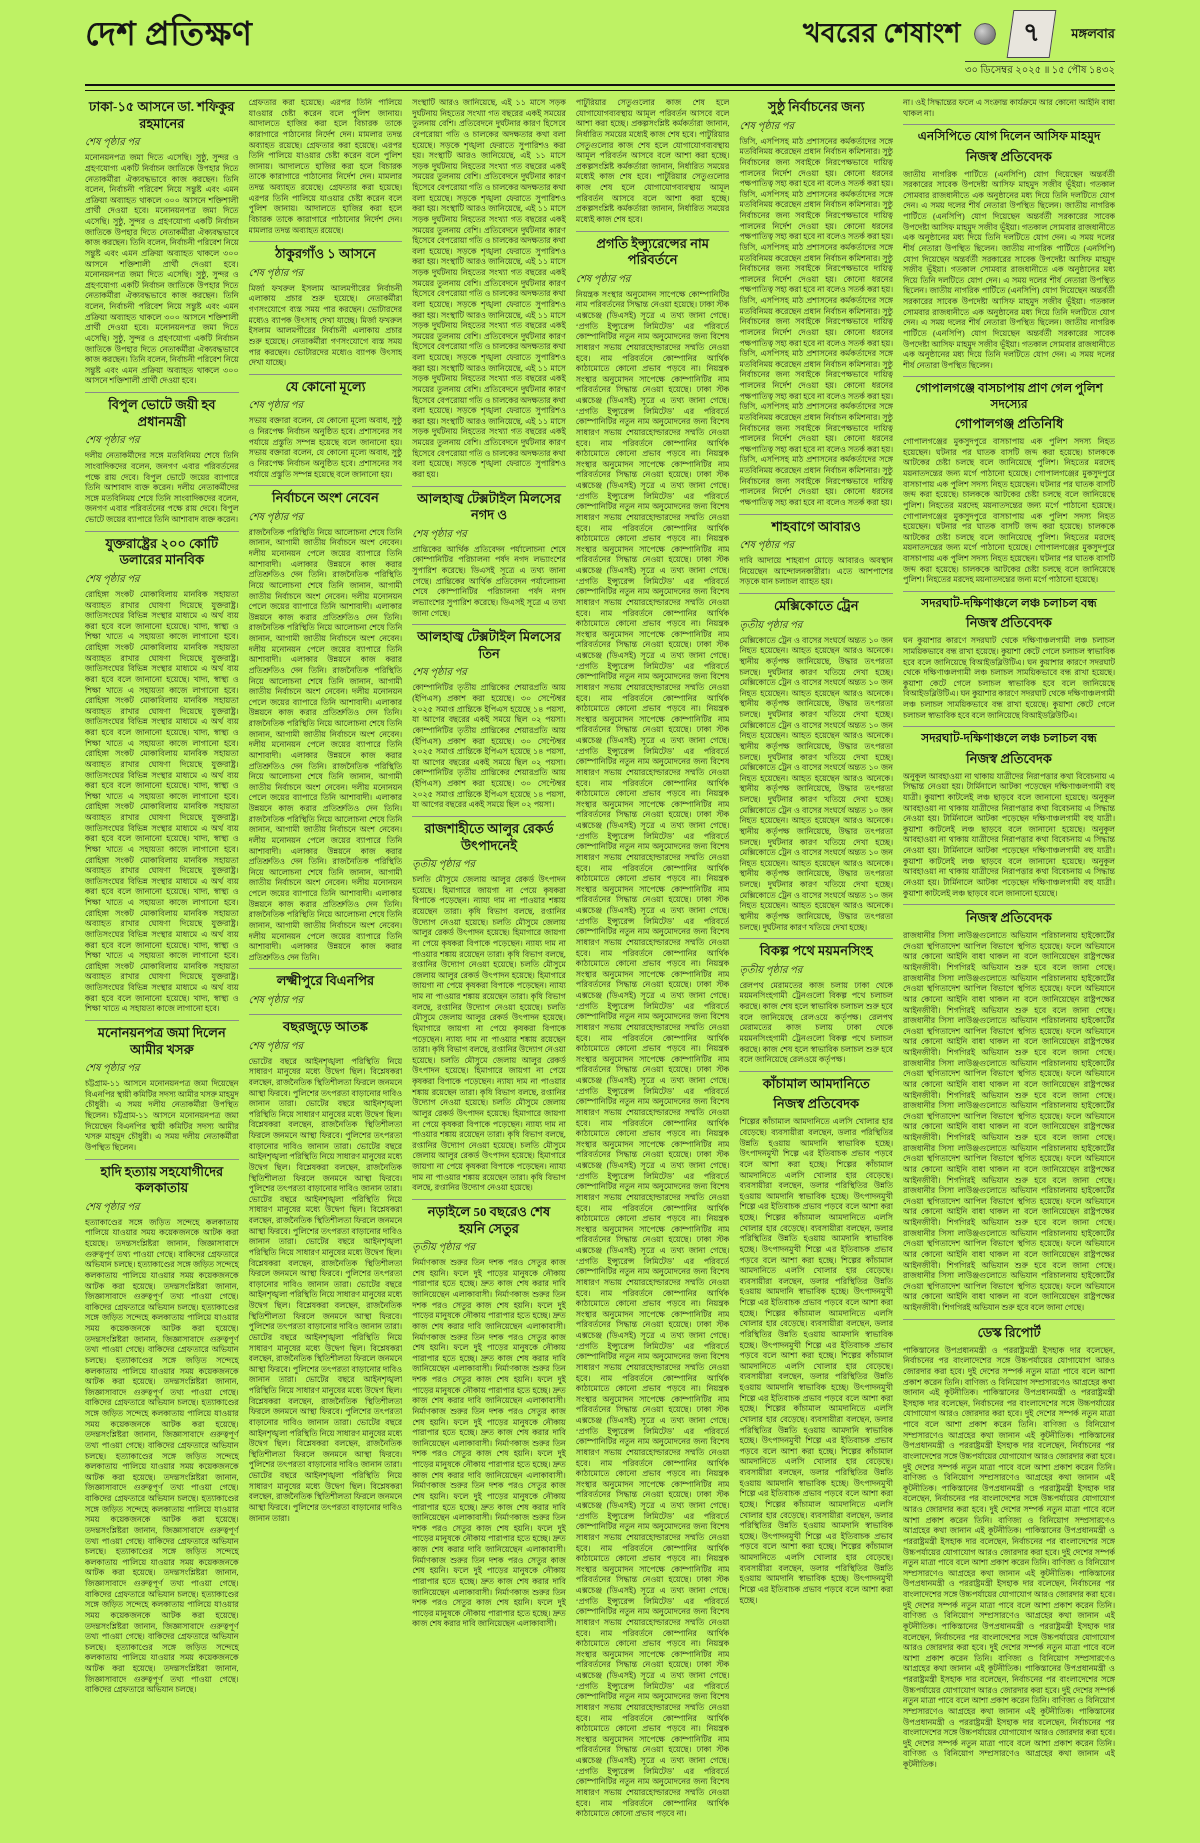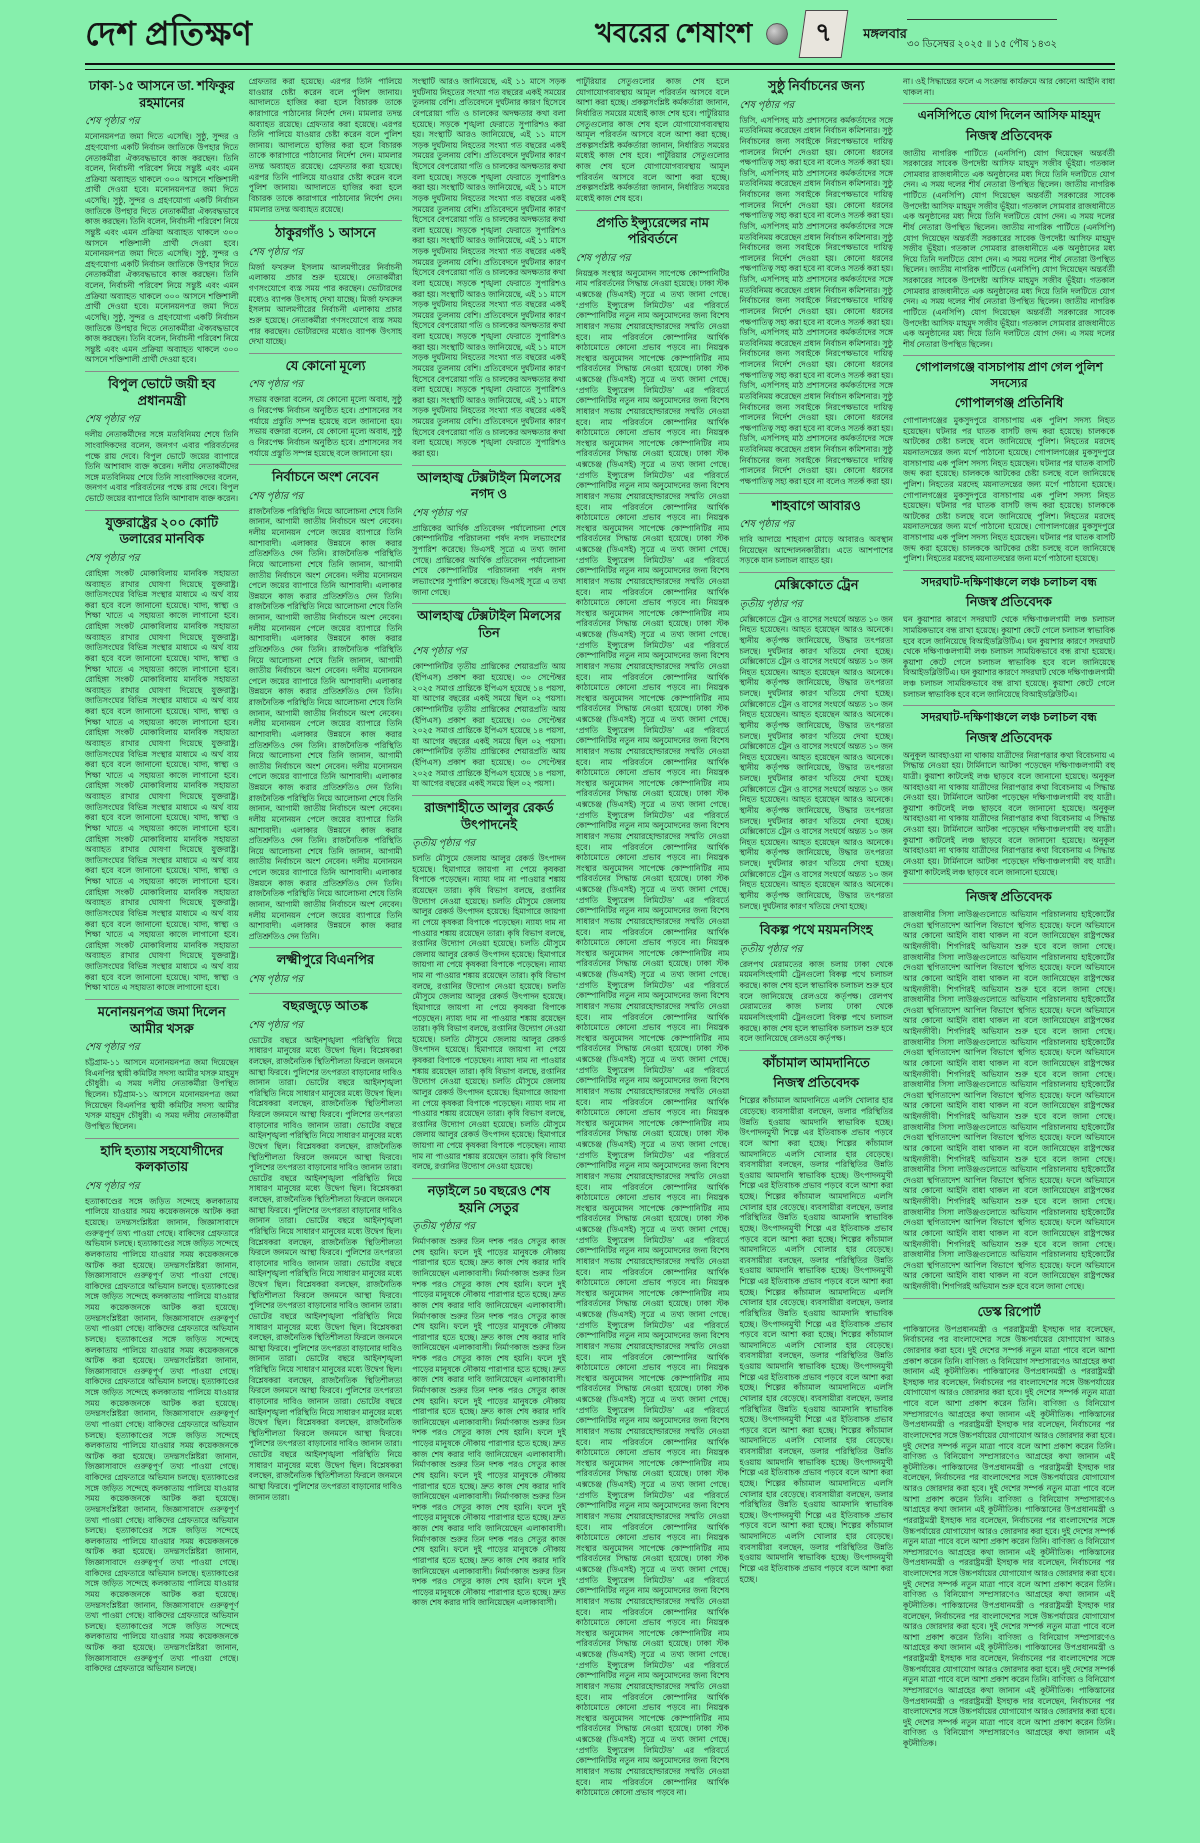--- a/index.html
+++ b/index.html
@@ -1,34 +1,34 @@
 <!DOCTYPE html>
 <html><head>
 <meta charset="utf-8">
 <style>
   html,body{margin:0;padding:0;background:#e9e7e2;}
   .page{
     width:1200px;height:1843px;box-sizing:border-box;margin:0 auto;
-    background:#86efac;color:#161616;overflow:hidden;
+    background:#bef264;color:#161616;overflow:hidden;
     padding:10px 85px 14px 85px;
     font-family:"Liberation Serif","DejaVu Serif",serif;
   }
   
   .header{display:flex;justify-content:space-between;align-items:flex-start;}
   .masthead{font-size:33px;font-weight:bold;letter-spacing:.5px;line-height:1.1;padding-top:6px;}
-  .head-right{display:flex;flex-direction:row;align-items:center;min-width:520px;}
+  .head-right{display:flex;flex-direction:column;align-items:flex-end;min-width:520px;}
   .head-right-row{display:flex;align-items:center;justify-content:flex-end;gap:14px;}
   .section-title{font-size:27px;font-weight:bold;line-height:1.1;}
   .emblem{width:20px;height:20px;border-radius:50%;border:1px solid #555;
     background:radial-gradient(circle at 35% 35%,#cfcfcf,#5a5a5a);}
   .pnum{font-size:26px;font-weight:bold;border:1px solid #4a4a4a;background:#e8e5dd;
     padding:1px 12px;transform:skewX(-8deg);}
   .pnum span{display:inline-block;transform:skewX(8deg);}
   .weekday{font-size:13px;font-weight:bold;padding-left:4px;}
-  .dateline{font-size:10px;text-align:center;border-top:1px solid #333;margin-top:3px;padding-top:16px;}
+  .dateline{font-size:10px;text-align:center;border-top:1px solid #333;margin-top:3px;padding-top:0;}
   .main-rule{height:4px;border-top:2px solid #111;border-bottom:1px solid #111;margin-top:5px;}
   
   .cols{display:flex;gap:10px;margin-top:7px;height:1736px;}
   .col{flex:1;overflow:hidden;min-width:0;}
   .col.wide{flex:1.38;}
   .article + .article{border-top:1px solid #8a8a8a;margin-top:5px;padding-top:3px;}
   .hl{font-size:13px;font-weight:bold;text-align:center;line-height:1.28;margin:1px 1px 2px 1px;}
   .wide .hl{font-size:12px;}
   .kick{font-size:10px;font-style:italic;margin:0 0 2px 0;color:#222;}
   .byline{font-size:13px;font-weight:bold;text-align:center;margin:0 0 2px 0;}

